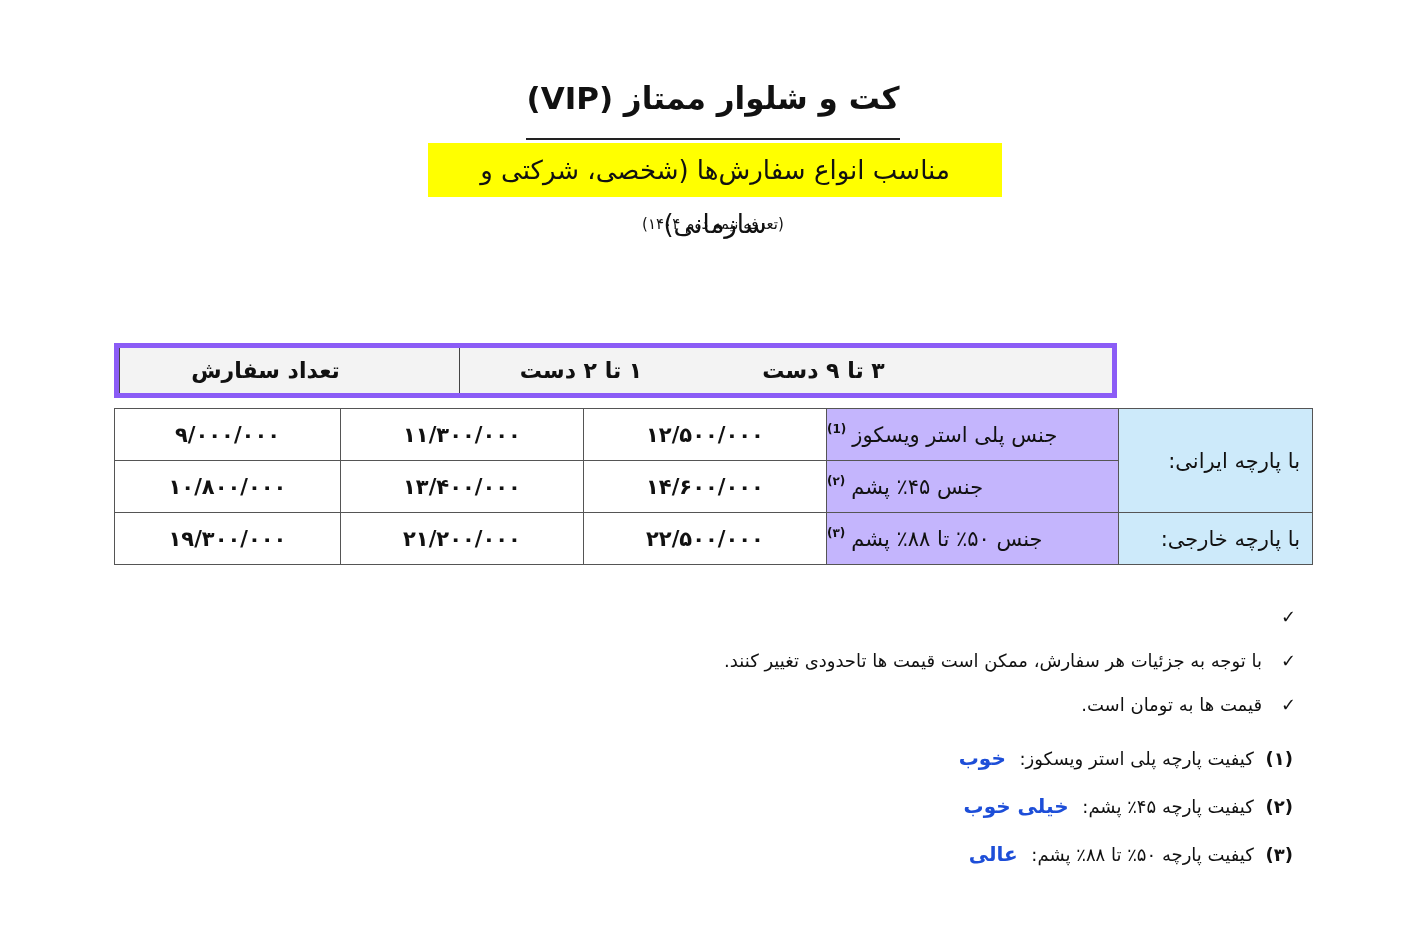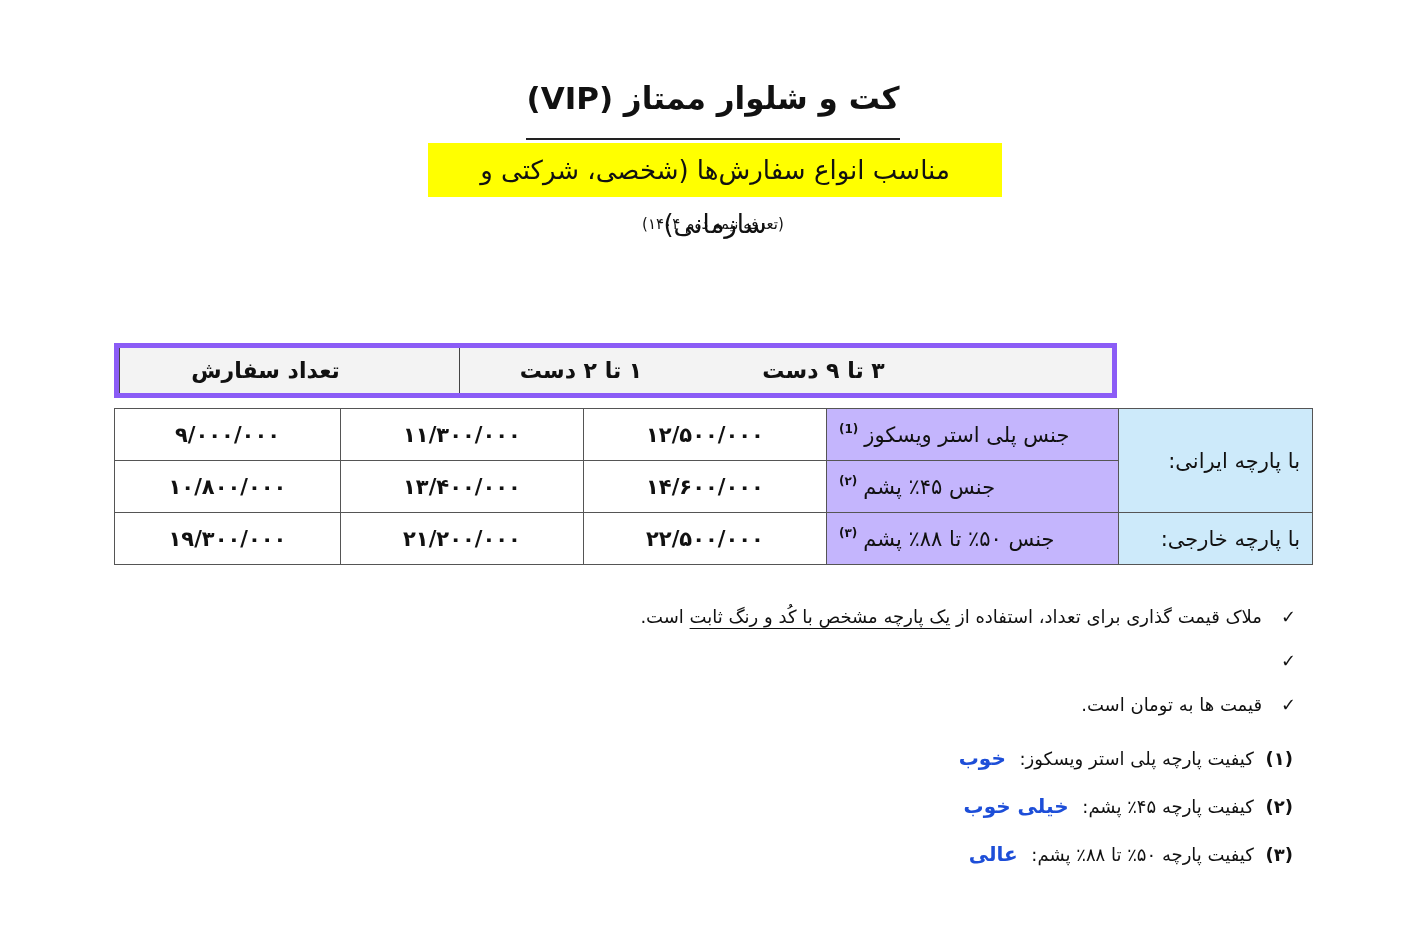--- a/index.html
+++ b/index.html
@@ -86,21 +86,21 @@
       top: 408px;
       width: 1198px;
       height: 157px;
       border-collapse: collapse;
       table-layout: fixed;
       direction: rtl;
     }
     .data-table td {
       border: 1.5px solid #555;
       height: 51px;
-      padding: 12px;
+      padding: 0;
       box-sizing: border-box;
     }
     .data-table td.group {
       background: #cdeafa;
       font-size: 21px;
       text-align: right;
       padding-right: 12px;
     }
     .data-table td.fabric {
       background: #c4b5fd;
@@ -218,24 +218,24 @@
     <td class="price">۲۲/۵۰۰/۰۰۰</td>
     <td class="price">۲۱/۲۰۰/۰۰۰</td>
     <td class="price">۱۹/۳۰۰/۰۰۰</td>
   </tr>
 </tbody>
   </table>
 
 <ul class="bullets">
   <li>
     <span class="check">✓</span>
-    <span><span>ملاک قیمت گذاری برای تعداد، استفاده از </span><span class="uline">یک پارچه مشخص با کُد و رنگ ثابت</span><span> است.</span></span>
   </li>
   <li>
     <span class="check">✓</span>
+    <span>با توجه به جزئیات هر سفارش، ممکن است قیمت ها تاحدودی تغییر کنند.</span>
   </li>
   <li>
     <span class="check">✓</span>
     <span>قیمت ها به تومان است.</span>
   </li>
 </ul>
 
 <ul class="footnotes">
   <li>
     <span class="fn-num">(۱)</span>

